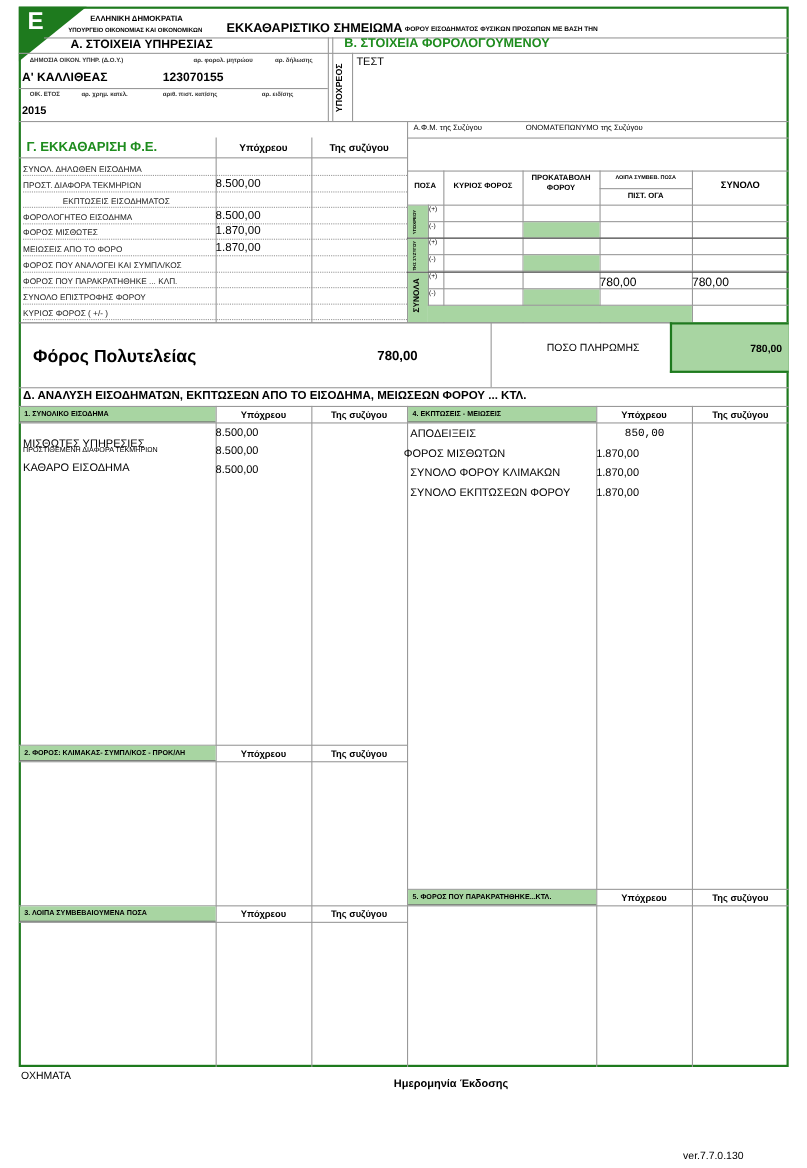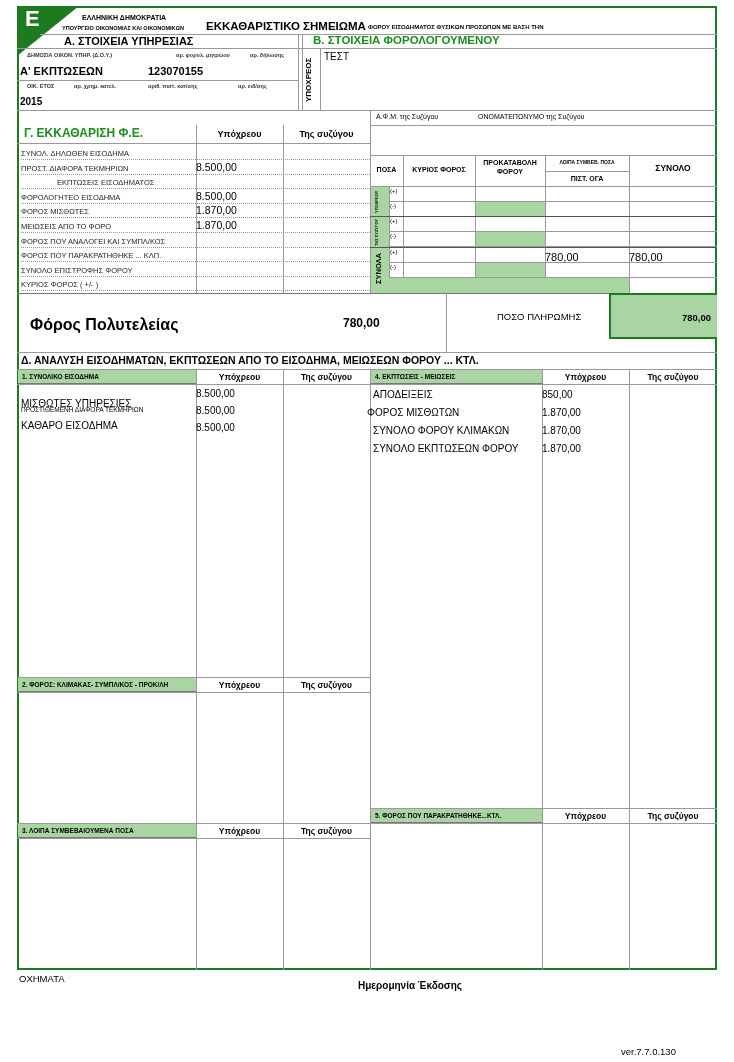--- a/index.html
+++ b/index.html
@@ -41,21 +41,21 @@
 <div class="vline" style="left:298px;top:34px;height:76px;"></div>
 <div class="vline" style="left:302px;top:34px;height:76px;"></div>
 <div class="vline" style="left:320px;top:48px;height:62px;"></div>
 
 <div class="txt" style="left:64px;top:35px;font-size:11px;font-weight:bold;">Α. ΣΤΟΙΧΕΙΑ ΥΠΗΡΕΣΙΑΣ</div>
 <div class="txt green-title" style="left:313px;top:34px;font-size:11.5px;">Β. ΣΤΟΙΧΕΙΑ ΦΟΡΟΛΟΓΟΥΜΕΝΟΥ</div>
 
 <div class="txt tiny" style="left:27px;top:52px;">ΔΗΜΟΣΙΑ ΟΙΚΟΝ. ΥΠΗΡ. (Δ.Ο.Υ.)</div>
 <div class="txt tiny" style="left:176px;top:52px;">αρ. φορολ. μητρώου</div>
 <div class="txt tiny" style="left:250px;top:52px;">αρ. δήλωσης</div>
-<div class="txt" style="left:20px;top:65px;font-size:11px;font-weight:bold;">Α' ΕΚΠΤΩΣΕΩΝ</div>
+<div class="txt" style="left:20px;top:65px;font-size:11px;font-weight:bold;">Α' ΚΑΛΛΙΘΕΑΣ</div>
 <div class="txt" style="left:148px;top:65px;font-size:11px;font-weight:bold;">123070155</div>
 <div class="hline" style="left:17px;top:80px;width:281px;"></div>
 <div class="txt tiny" style="left:27px;top:83px;">ΟΙΚ. ΕΤΟΣ</div>
 <div class="txt tiny" style="left:74px;top:83px;">αρ. χρημ. κατελ.</div>
 <div class="txt tiny" style="left:148px;top:83px;">αριθ. πιστ. κατ/σης</div>
 <div class="txt tiny" style="left:238px;top:83px;">αρ. ειδ/σης</div>
 <div class="txt" style="left:20px;top:96px;font-size:10px;font-weight:bold;">2015</div>
 
 <div class="vert" style="left:304px;top:52px;font-size:8px;height:56px;text-align:center;">ΥΠΟΧΡΕΟΣ</div>
 <div class="txt" style="left:324px;top:51px;font-size:10px;">ΤΕΣΤ</div>
@@ -178,21 +178,21 @@
 <div id="sub1-rows">
     <div class="txt" style="left:21px;top:386px;font-size:10px;margin-top:12px;">ΜΙΣΘΩΤΕΣ ΥΠΗΡΕΣΙΕΣ</div>
     <div class="txt val" style="left:196px;top:388px;width:85px;font-size:10px;">8.500,00</div>
     <div class="txt" style="left:21px;top:406px;font-size:6.5px;">ΠΡΟΣΤΙΘΕΜΕΝΗ ΔΙΑΦΟΡΑ ΤΕΚΜΗΡΙΩΝ</div>
     <div class="txt val" style="left:196px;top:405px;width:85px;font-size:10px;">8.500,00</div>
     <div class="txt" style="left:21px;top:420px;font-size:10px;">ΚΑΘΑΡΟ ΕΙΣΟΔΗΜΑ</div>
     <div class="txt val" style="left:196px;top:422px;width:85px;font-size:10px;">8.500,00</div>
   </div>
 <div id="sub4-rows">
     <div class="txt" style="left:373px;top:389px;font-size:10px;">ΑΠΟΔΕΙΞΕΙΣ</div>
-    <div class="txt val" style="left:542px;top:389px;width:91px;font-size:10px;">850,00</div>
+    <div class="txt val" style="left:568px;top:389px;width:91px;font-size:10px;font-family:Liberation Mono, monospace;">850,00</div>
     <div class="txt" style="left:367px;top:407px;font-size:10px;">ΦΟΡΟΣ ΜΙΣΘΩΤΩΝ</div>
     <div class="txt val" style="left:542px;top:407px;width:85px;font-size:10px;">1.870,00</div>
     <div class="txt" style="left:373px;top:425px;font-size:10px;">ΣΥΝΟΛΟ ΦΟΡΟΥ ΚΛΙΜΑΚΩΝ</div>
     <div class="txt val" style="left:542px;top:425px;width:85px;font-size:10px;">1.870,00</div>
     <div class="txt" style="left:373px;top:443px;font-size:10px;">ΣΥΝΟΛΟ ΕΚΠΤΩΣΕΩΝ ΦΟΡΟΥ</div>
     <div class="txt val" style="left:542px;top:443px;width:85px;font-size:10px;">1.870,00</div>
   </div>
 
 <div class="hline" style="left:17px;top:677px;width:353px;"></div>
 <div class="secthdr" style="left:18px;top:678px;width:178px;">2. ΦΟΡΟΣ: ΚΛΙΜΑΚΑΣ- ΣΥΜΠΛ/ΚΟΣ - ΠΡΟΚ/ΛΗ</div>

